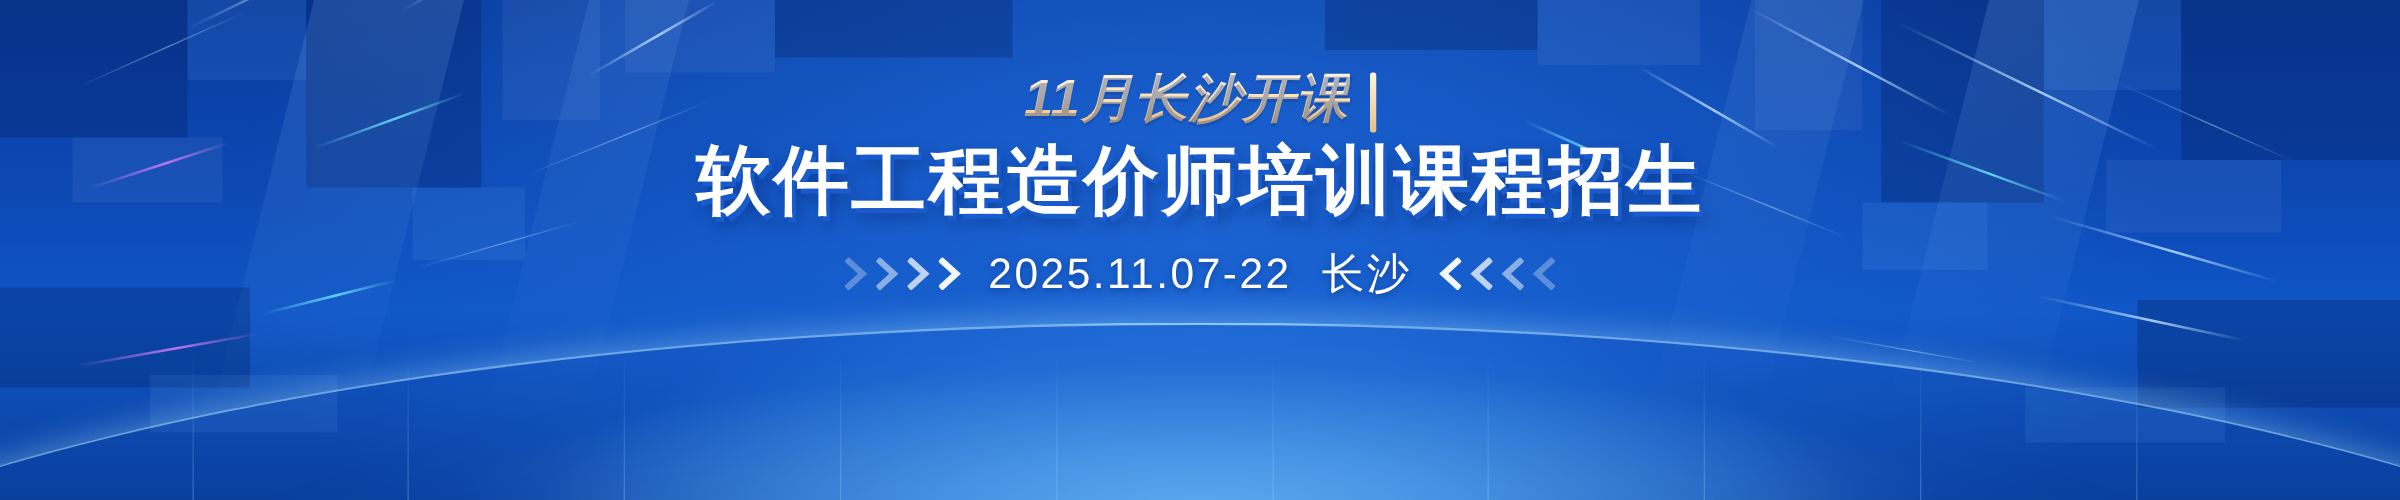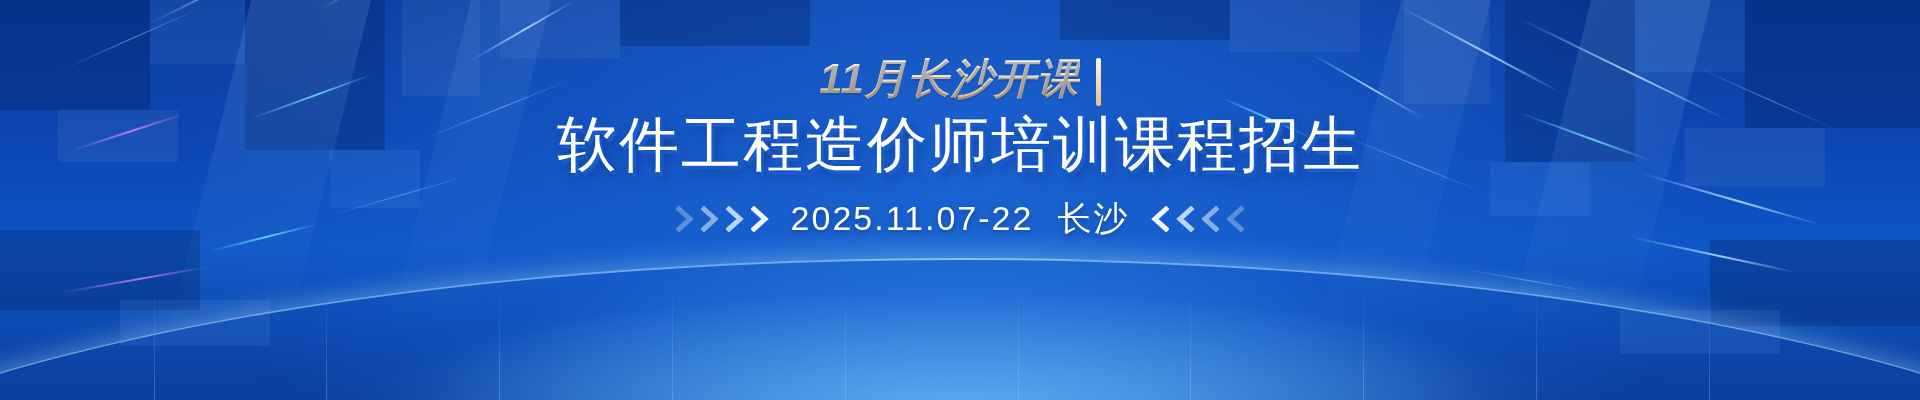--- a/index.html
+++ b/index.html
@@ -68,21 +68,21 @@
     line-height:1;
   }
   .divider{width:5px;height:48px;border-radius:2px;
     background:linear-gradient(180deg,#fff6e4,#e9bf86);}
   .issue{display:flex;flex-direction:column;gap:1px;color:#ffffff;line-height:1.12;}
   .issue div{font-size:22px;font-weight:bold;letter-spacing:.5px;
     text-shadow:0 1px 3px rgba(6,40,110,.55);}
 
   .headline{
     margin-top:6px;
-    font-size:60px;font-weight:normal;letter-spacing:2px;
+    font-size:60px;font-weight:bold;letter-spacing:2px;
     color:#ffffff;line-height:1.1;white-space:nowrap;
     text-shadow:
       3px 4px 0 rgba(26,92,205,.95),
       5px 7px 12px rgba(6,36,105,.55);
   }
 
   .row-date{
     margin-top:18px;
     display:flex;align-items:center;gap:18px;
   }

